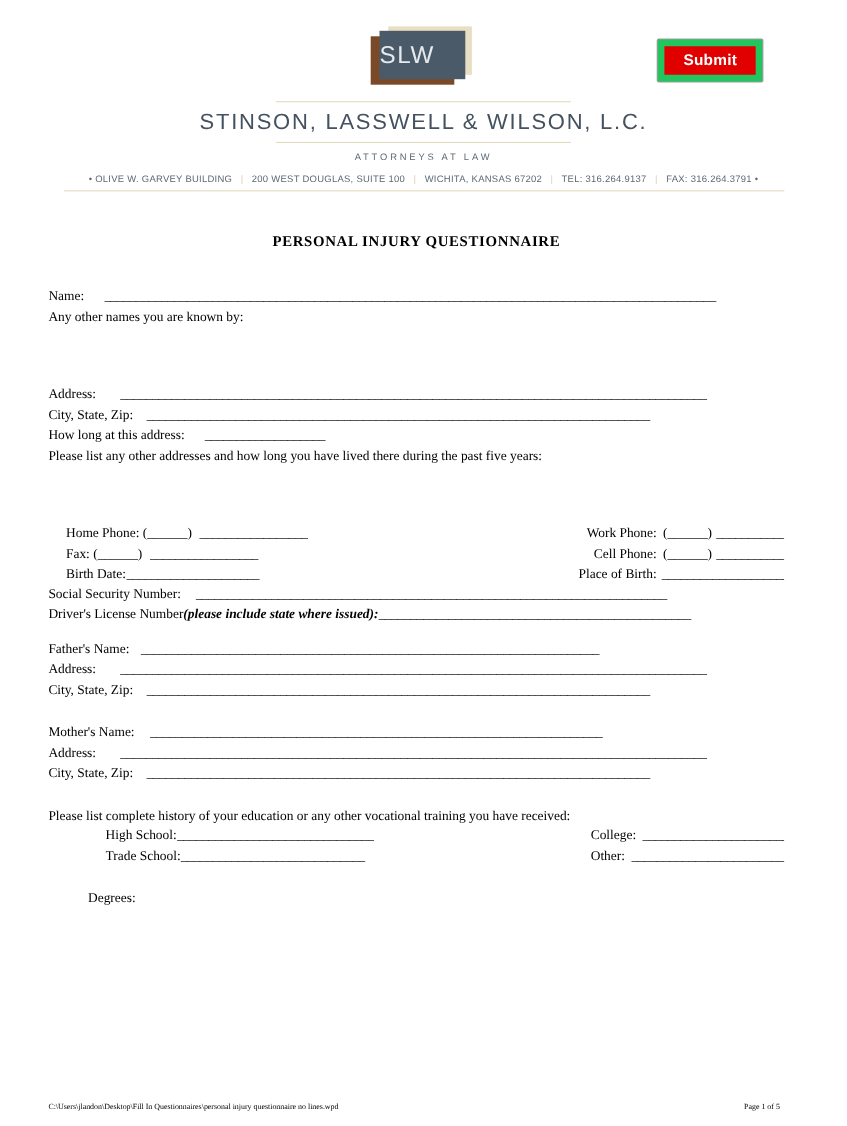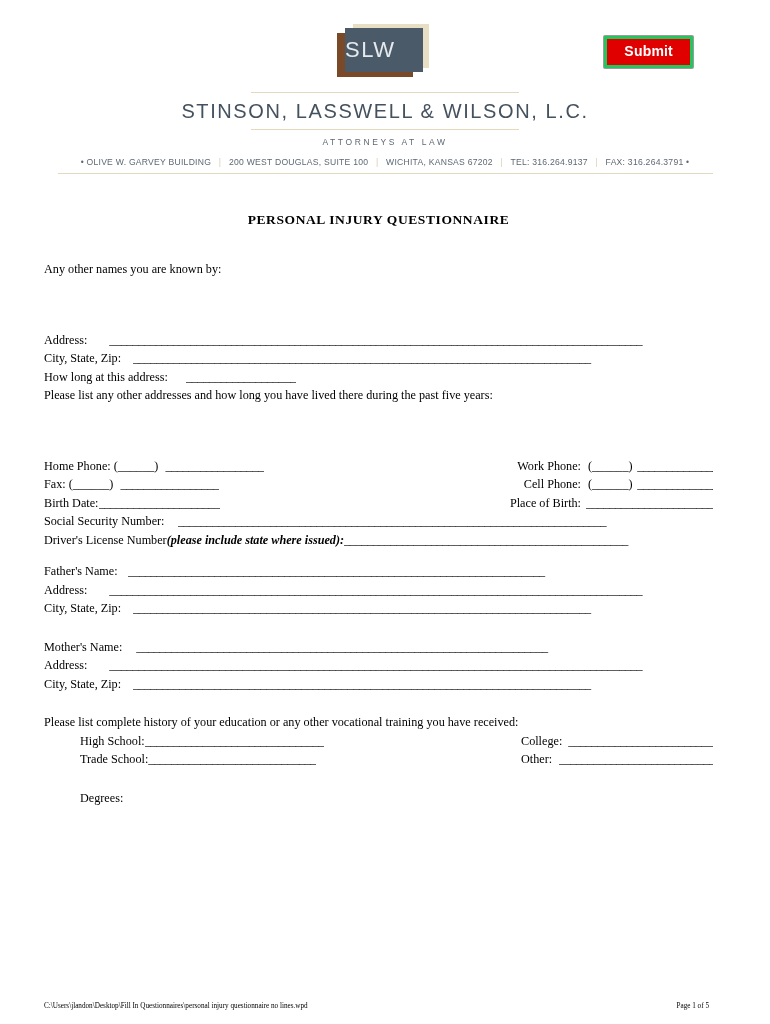--- a/index.html
+++ b/index.html
@@ -29,21 +29,21 @@
   }
   .submit-button {
     display: inline-block;
     background: #e00000;
     color: #ffffff;
     font-family: "Liberation Sans", sans-serif;
     font-weight: bold;
     font-size: 14px;
     letter-spacing: 0.2px;
     padding: 5px 17px 6px 17px;
-    border: 3px solid #22c55e;
+    border: 6px solid #22c55e;
     border-radius: 1px;
     text-align: center;
     line-height: 1.1;
     cursor: pointer;
     box-shadow: 0 0 0 1px #9c9c9c;
   }
 
   
   .logo-block {
     width: 96px;
@@ -168,20 +168,21 @@
   .gap-m  { height: 13px; }
   .gap-l  { height: 20px; }
   .gap-xl { height: 32px; }
 
   
   .two-col {
     display: flex;
     font-size: 12.2px;
     line-height: 18.5px;
     white-space: nowrap;
+    margin-left: 16px;
   }
   .col-left {
     width: 405px;
     flex: none;
     display: flex;
     align-items: baseline;
     overflow: hidden;
   }
   .col-right {
     flex: 1 1 auto;
@@ -256,20 +257,25 @@
 
   <div class="rule-cream-full"></div>
 </div>
 
 <div class="page-body">
 
   <div class="doc-title">PERSONAL INJURY QUESTIONNAIRE</div>
 
   <div class="gap-xl"></div>
 
+  <div class="form-line">
+    <span class="lbl">Name:</span>
+    <span class="spacer" style="width:18px"></span>
+    <span class="blank blank-grow">________________________________________________________________________________________________</span>
+  </div>
 
   <div class="form-line">
     <span class="lbl">Any other names you are known by:</span>
   </div>
 
   <div style="height:52px"></div>
 
   <div class="form-line">
     <span class="lbl">Address:</span>
     <span class="spacer" style="width:22px"></span>

